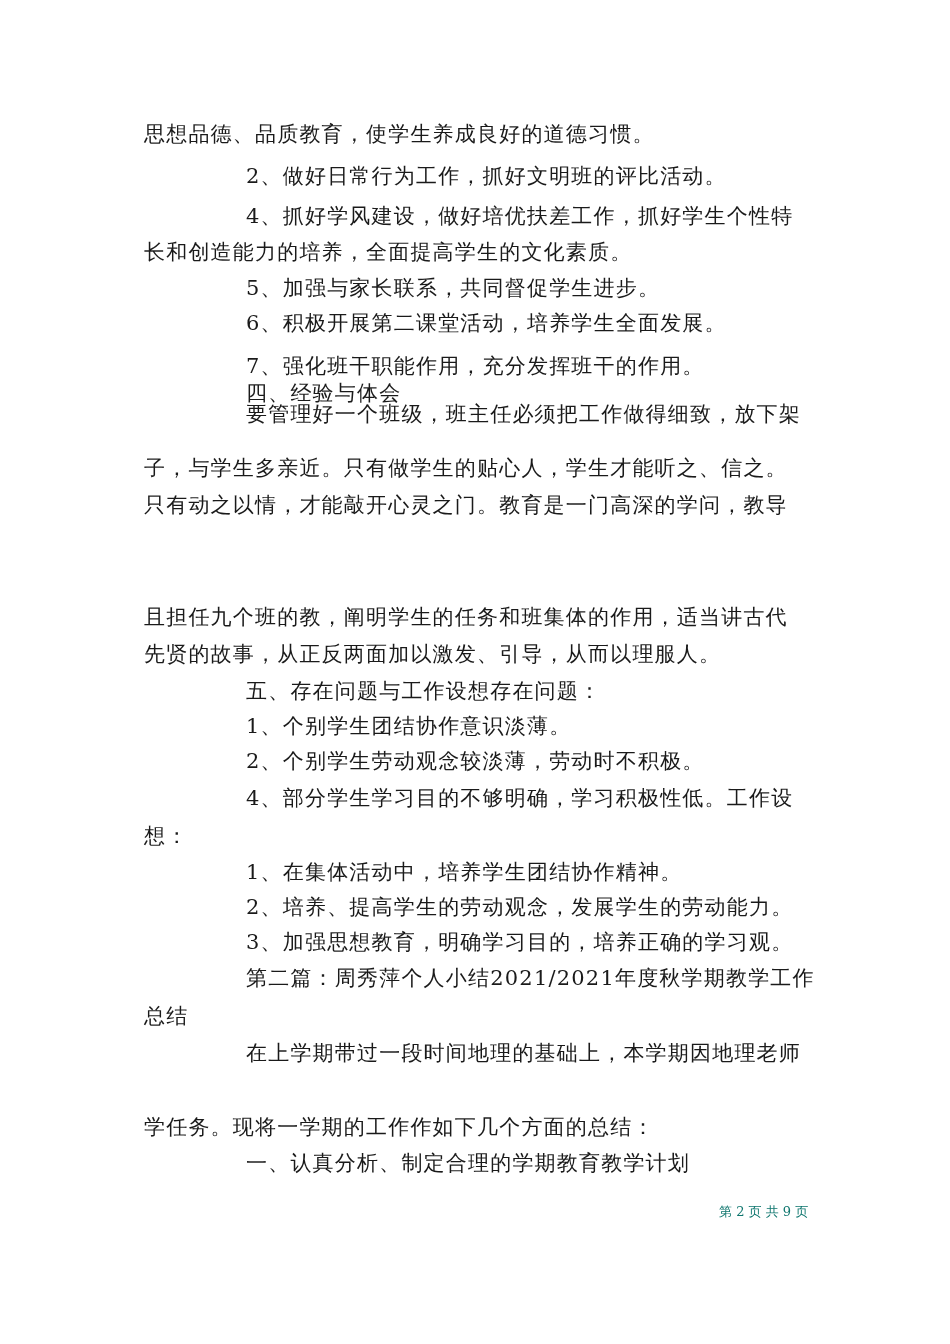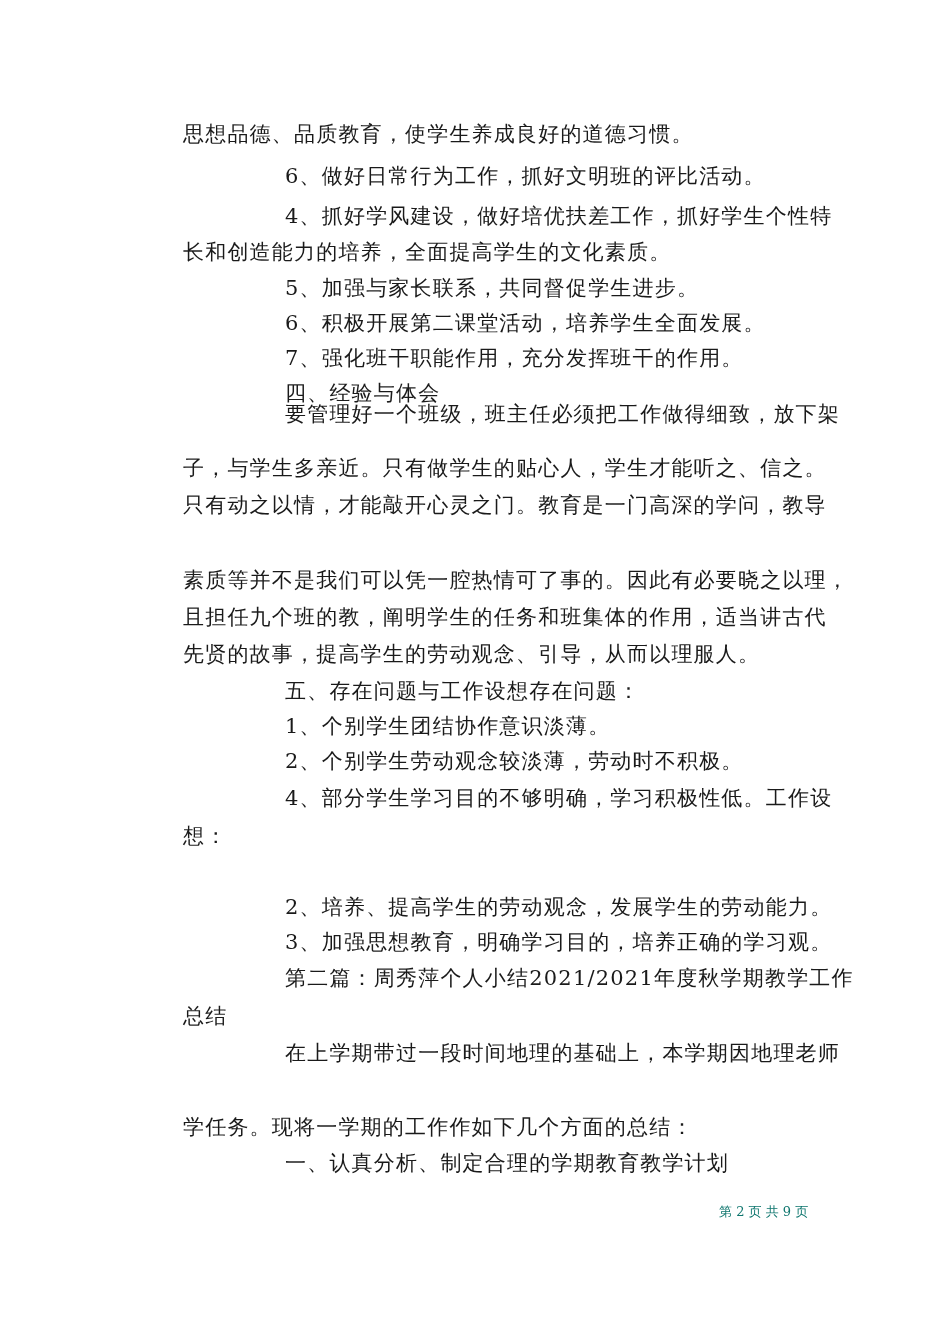--- a/index.html
+++ b/index.html
@@ -23,58 +23,57 @@
       height: 1344px;
       background: #ffffff;
     }
     .line {
       position: absolute;
       left: 144px;
       font-size: 21px;
       line-height: 28px;
       white-space: nowrap;
       letter-spacing: 1.2px;
-      margin-left: 39px;
     }
     .indent {
       left: 246px;
     }
     .footer {
       position: absolute;
       left: 719px;
       top: 1204px;
       font-size: 13px;
       line-height: 16px;
       color: #0f766e;
       white-space: nowrap;
     }
   </style>
 </head>
 <body>
 
 <div class="page">
   <div class="line" style="top:120px">思想品德、品质教育，使学生养成良好的道德习惯。</div>
-  <div class="line indent" style="top:162px">6、做好日常行为工作，抓好文明班的评比活动。</div>
+  <div class="line indent" style="top:162px">2、做好日常行为工作，抓好文明班的评比活动。</div>
   <div class="line indent" style="top:202px">4、抓好学风建设，做好培优扶差工作，抓好学生个性特</div>
   <div class="line" style="top:238px">长和创造能力的培养，全面提高学生的文化素质。</div>
   <div class="line indent" style="top:274px">5、加强与家长联系，共同督促学生进步。</div>
   <div class="line indent" style="top:309px">6、积极开展第二课堂活动，培养学生全面发展。</div>
-  <div class="line indent" style="top:344px">7、强化班干职能作用，充分发挥班干的作用。</div>
+  <div class="line indent" style="top:352px">7、强化班干职能作用，充分发挥班干的作用。</div>
   <div class="line indent" style="top:379px">四、经验与体会</div>
   <div class="line indent" style="top:400px">要管理好一个班级，班主任必须把工作做得细致，放下架</div>
   <div class="line" style="top:454px">子，与学生多亲近。只有做学生的贴心人，学生才能听之、信之。</div>
   <div class="line" style="top:491px">只有动之以情，才能敲开心灵之门。教育是一门高深的学问，教导</div>
-  <div class="line" style="top:566px">素质等并不是我们可以凭一腔热情可了事的。因此有必要晓之以理，</div>
   <div class="line" style="top:603px">且担任九个班的教，阐明学生的任务和班集体的作用，适当讲古代</div>
-  <div class="line" style="top:640px">先贤的故事，提高学生的劳动观念、引导，从而以理服人。</div>
+  <div class="line" style="top:640px">先贤的故事，从正反两面加以激发、引导，从而以理服人。</div>
   <div class="line indent" style="top:677px">五、存在问题与工作设想存在问题：</div>
   <div class="line indent" style="top:712px">1、个别学生团结协作意识淡薄。</div>
   <div class="line indent" style="top:747px">2、个别学生劳动观念较淡薄，劳动时不积极。</div>
   <div class="line indent" style="top:784px">4、部分学生学习目的不够明确，学习积极性低。工作设</div>
   <div class="line" style="top:822px">想：</div>
+  <div class="line indent" style="top:858px">1、在集体活动中，培养学生团结协作精神。</div>
   <div class="line indent" style="top:893px">2、培养、提高学生的劳动观念，发展学生的劳动能力。</div>
   <div class="line indent" style="top:928px">3、加强思想教育，明确学习目的，培养正确的学习观。</div>
   <div class="line indent" style="top:964px">第二篇：周秀萍个人小结2021/2021年度秋学期教学工作</div>
   <div class="line" style="top:1002px">总结</div>
   <div class="line indent" style="top:1039px">在上学期带过一段时间地理的基础上，本学期因地理老师</div>
   <div class="line" style="top:1113px">学任务。现将一学期的工作作如下几个方面的总结：</div>
   <div class="line indent" style="top:1149px">一、认真分析、制定合理的学期教育教学计划</div>
 
   <div class="footer">第 2 页 共 9 页</div>
 </div>

